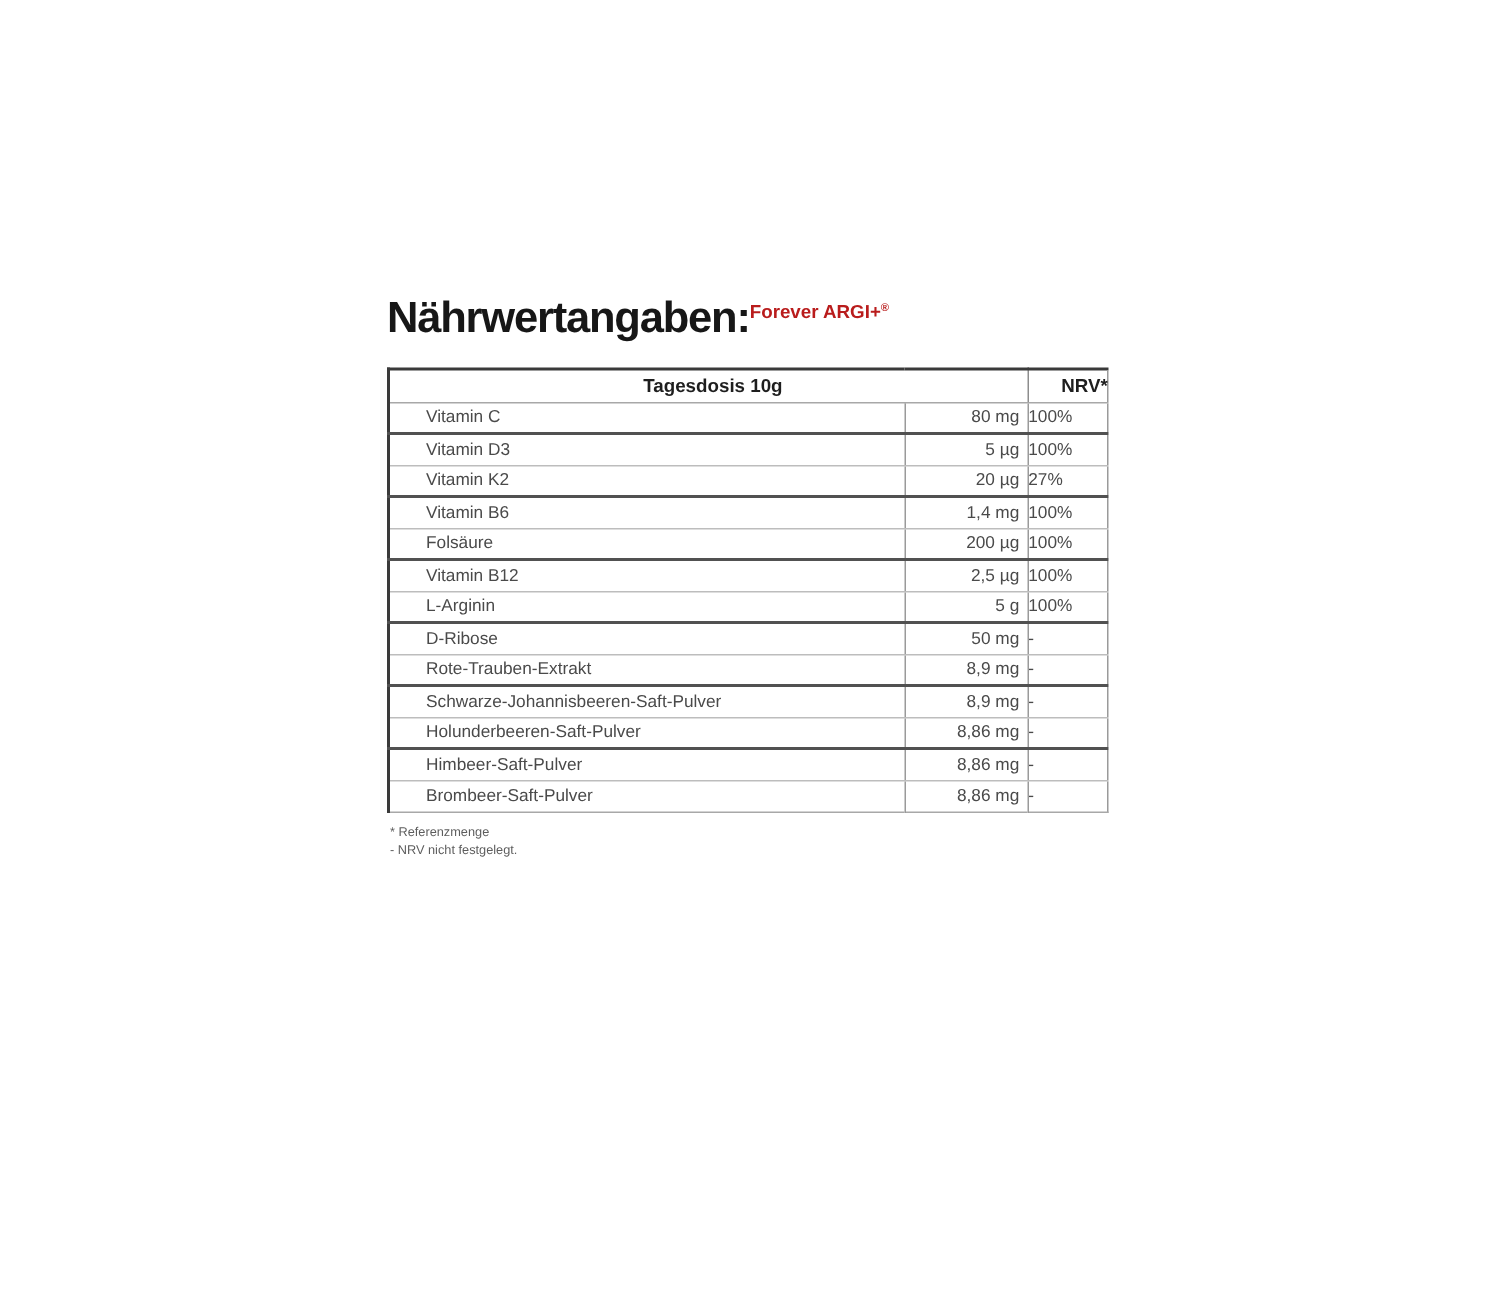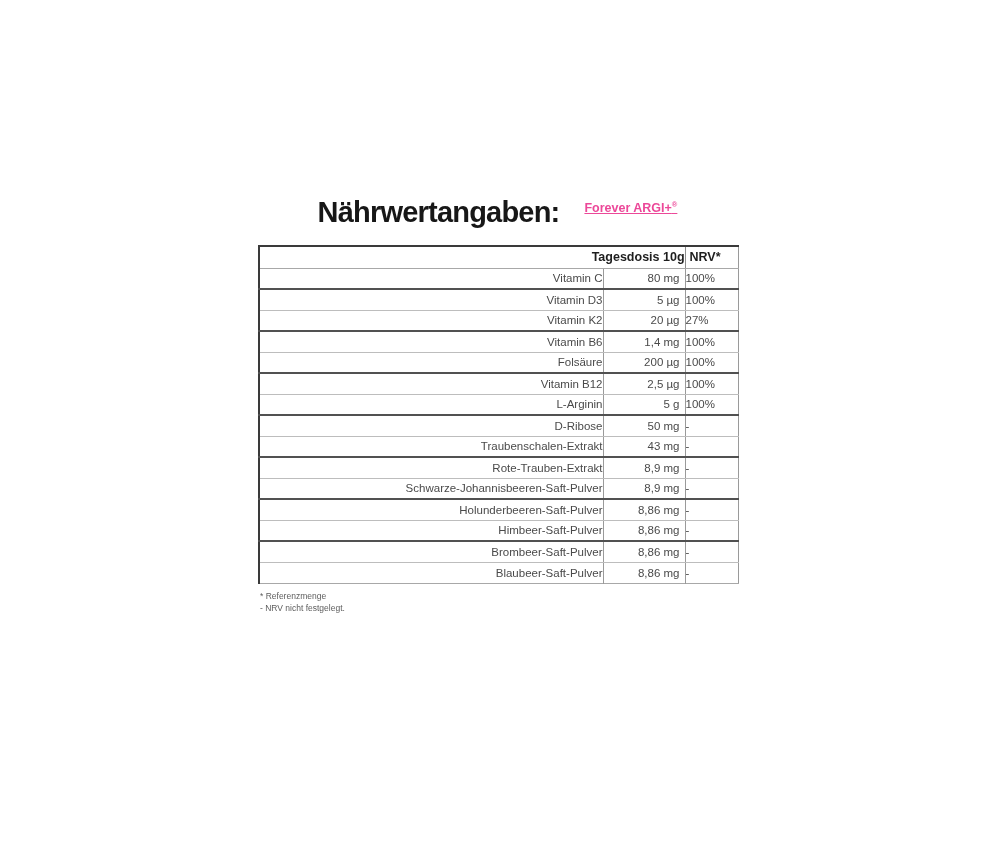--- a/index.html
+++ b/index.html
@@ -12,86 +12,84 @@
     overflow: hidden;
   }
   .content {
     position: absolute;
     left: 258px;
     top: 196px;
     width: 479px;
   }
   .header-row {
     display: flex;
-    justify-content: center;
+    justify-content: flex-start;
     align-items: flex-start;
     height: 40px;
     margin-bottom: 9px;
-    gap: 25px;
   }
   .page-title {
     font-size: 29px;
     font-weight: bold;
     color: #171717;
     letter-spacing: -0.8px;
     line-height: 1.15;
     white-space: nowrap;
   }
   .product-name {
     font-size: 12.5px;
     font-weight: bold;
-    color: #ec4899;
+    color: #b91c1c;
     margin-top: 4px;
     white-space: nowrap;
-    text-decoration: underline;
   }
   .product-name sup {
     font-size: 7.5px;
     vertical-align: super;
   }
   table.nutrition {
     width: 479px;
     border-collapse: collapse;
     table-layout: fixed;
     border-top: 2px solid #3a3a3a;
     border-left: 2px solid #3a3a3a;
     border-right: 1px solid #9a9a9a;
     border-bottom: 1px solid #a8a8a8;
   }
   col.c-name   { width: 344px; }
   col.c-amount { width: 82px; }
   col.c-nrv    { width: 53px; }
   th.dose-header {
-    text-align: right;
+    text-align: center;
     font-size: 12.5px;
     font-weight: bold;
     color: #1e1e1e;
     height: 22px;
     padding: 2px 0 2px 6px;
     border-bottom: 1px solid #a8a8a8;
   }
   th.nrv-header {
     text-align: left;
     font-size: 12.5px;
     font-weight: bold;
     color: #1e1e1e;
     height: 22px;
-    padding: 2px 0 2px 4px;
+    padding: 2px 0 2px 22px;
     border-left: 1px solid #8d8d8d;
     border-bottom: 1px solid #a8a8a8;
   }
   tbody td {
     height: 21px;
     font-size: 11.5px;
     color: #4a4a4a;
     vertical-align: middle;
     white-space: nowrap;
     overflow: hidden;
   }
-  tbody td.name   { text-align: right;  padding-left: 24px; }
+  tbody td.name   { text-align: left;  padding-left: 24px; }
   tbody td.amount { text-align: right; padding-right: 5px; border-left: 1px solid #9a9a9a; margin-top: 36px; }
   tbody td.nrv    { text-align: left; padding-right: 5px; border-left: 1px solid #9a9a9a; }
   tbody tr:nth-child(odd)  td { border-bottom: 2px solid #515151; }
   tbody tr:nth-child(even) td { border-bottom: 1px solid #bdbdbd; }
   tbody tr:last-child td { border-bottom: none; }
   .footnotes {
     margin-top: 6px;
     padding-left: 2px;
     font-size: 8.5px;
     color: #5d5d5d;
@@ -155,25 +153,20 @@
           <td class="name">L-Arginin</td>
           <td class="amount">5 g</td>
           <td class="nrv">100%</td>
         </tr>
         <tr>
           <td class="name">D-Ribose</td>
           <td class="amount">50 mg</td>
           <td class="nrv">-</td>
         </tr>
         <tr>
-          <td class="name">Traubenschalen-Extrakt</td>
-          <td class="amount">43 mg</td>
-          <td class="nrv">-</td>
-        </tr>
-        <tr>
           <td class="name">Rote-Trauben-Extrakt</td>
           <td class="amount">8,9 mg</td>
           <td class="nrv">-</td>
         </tr>
         <tr>
           <td class="name">Schwarze-Johannisbeeren-Saft-Pulver</td>
           <td class="amount">8,9 mg</td>
           <td class="nrv">-</td>
         </tr>
         <tr>
@@ -184,25 +177,20 @@
         <tr>
           <td class="name">Himbeer-Saft-Pulver</td>
           <td class="amount">8,86 mg</td>
           <td class="nrv">-</td>
         </tr>
         <tr>
           <td class="name">Brombeer-Saft-Pulver</td>
           <td class="amount">8,86 mg</td>
           <td class="nrv">-</td>
         </tr>
-        <tr>
-          <td class="name">Blaubeer-Saft-Pulver</td>
-          <td class="amount">8,86 mg</td>
-          <td class="nrv">-</td>
-        </tr>
       </tbody>
   </table>
 
   <div class="footnotes">
     <div>* Referenzmenge</div>
     <div>- NRV nicht festgelegt.</div>
   </div>
 
 </div>
 

